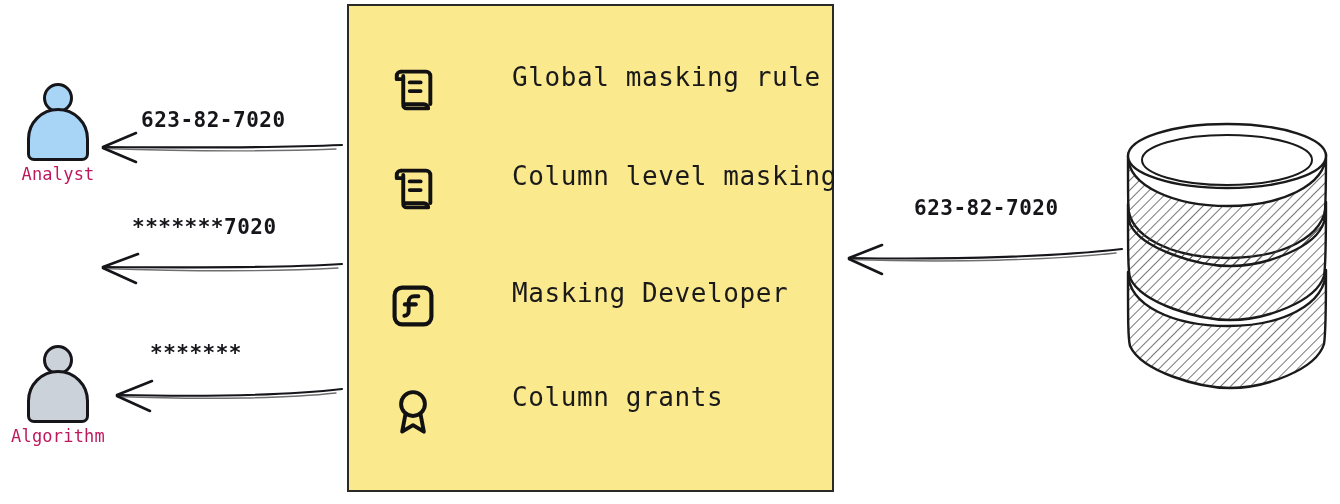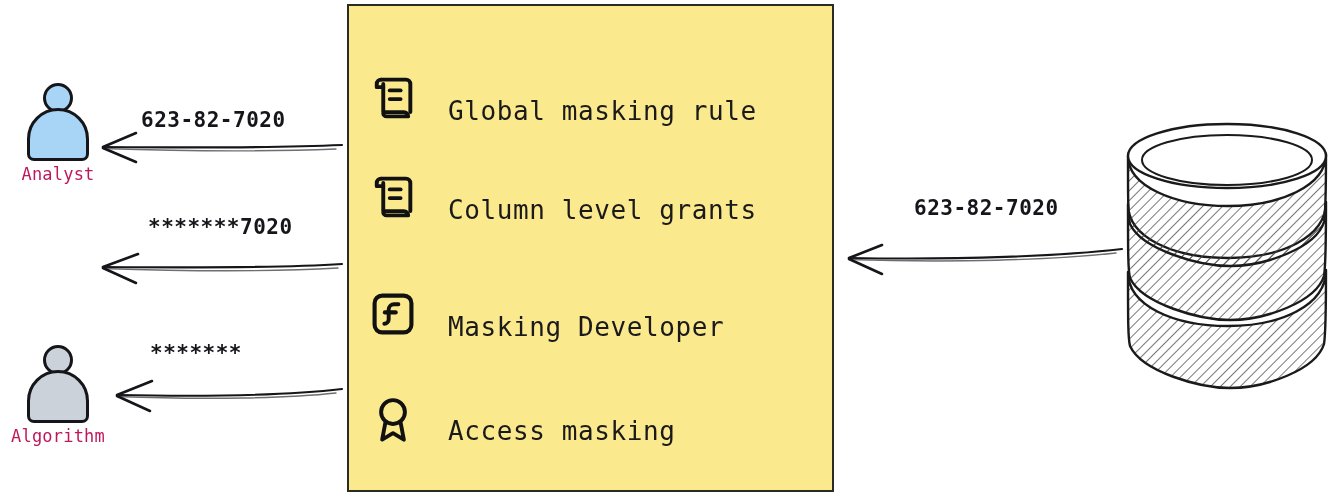--- a/index.html
+++ b/index.html
@@ -85,24 +85,25 @@
     left: 347px;
     top: 4px;
     width: 487px;
     height: 488px;
     background: #fbe98e;
     border: 2.5px solid #2b2b25;
     box-sizing: border-box;
   }
   .policy-row {
     position: absolute;
-    left: 16px;
+    left: 36px;
     display: flex;
-    align-items: flex-end;
+    align-items: flex-start;
     height: 64px;
+    gap: 44px;
   }
   .policy-icon {
     width: 56px;
     height: 56px;
     flex: 0 0 56px;
     display: flex;
     align-items: center;
     justify-content: center;
   }
   .policy-text {
@@ -156,21 +157,21 @@
   <div class="arrow-label" style="left:141px; top:108px;">623-82-7020</div>
 
   <div class="arrow-group" style="left:96px; top:248px; width:248px; height:40px;">
     <svg class="arrow-svg" width="248" height="40" viewBox="0 0 248 40">
       <path d="M246 16 C 200 19, 120 20, 8 19" fill="none" stroke="#15151a" stroke-width="2.1" stroke-linecap="round"></path>
       <path d="M242 20 C 190 23, 110 24, 7 20.5" fill="none" stroke="#6e6e6e" stroke-width="1.4" stroke-linecap="round"></path>
       <path d="M7 19 L 42 6" fill="none" stroke="#15151a" stroke-width="2.6" stroke-linecap="round"></path>
       <path d="M7 20 L 40 35" fill="none" stroke="#15151a" stroke-width="2.6" stroke-linecap="round"></path>
     </svg>
   </div>
-  <div class="arrow-label" style="left:148px; top:215px;">*******7020</div>
+  <div class="arrow-label" style="left:132px; top:215px;">*******7020</div>
 
   <div class="arrow-group" style="left:110px; top:375px; width:234px; height:42px;">
     <svg class="arrow-svg" width="234" height="42" viewBox="0 0 234 42">
       <path d="M232 14 C 190 19, 110 22, 8 20" fill="none" stroke="#15151a" stroke-width="2.1" stroke-linecap="round"></path>
       <path d="M226 18 C 180 23, 100 25, 7 21.5" fill="none" stroke="#6e6e6e" stroke-width="1.4" stroke-linecap="round"></path>
       <path d="M7 20 L 42 6" fill="none" stroke="#15151a" stroke-width="2.6" stroke-linecap="round"></path>
       <path d="M7 21 L 40 36" fill="none" stroke="#15151a" stroke-width="2.6" stroke-linecap="round"></path>
     </svg>
   </div>
   <div class="arrow-label" style="left:150px; top:341px;">*******</div>
@@ -193,42 +194,42 @@
     <div class="policy-row" style="top:155px;">
       <span class="policy-icon">
         <svg width="52" height="52" viewBox="0 0 48 48" fill="none" stroke="#111111" stroke-width="3.6" stroke-linecap="round" stroke-linejoin="round">
           <path d="M13 7 h23 a4 4 0 0 1 4 4 v26"></path>
           <path d="M13 7 a4 4 0 0 0 -4 4 v3 h6"></path>
           <path d="M15 11 v26 h19 a4 4 0 0 1 4 4 H18 a3 3 0 0 1 -3 -3"></path>
           <path d="M21 17 h10"></path>
           <path d="M21 25 h10"></path>
         </svg>
       </span>
-      <span class="policy-text">Column level grants</span>
+      <span class="policy-text">Column level masking</span>
     </div>
 
     <div class="policy-row" style="top:272px;">
       <span class="policy-icon">
         <svg width="52" height="52" viewBox="0 0 48 48" fill="none" stroke="#111111" stroke-width="3.8" stroke-linecap="round" stroke-linejoin="round">
           <rect x="7" y="7" width="34" height="34" rx="7"></rect>
           <path d="M29 15 h-4 a5 5 0 0 0 -5 5 v9 a4 4 0 0 1 -4 4" stroke-width="3.6"></path>
           <path d="M16.5 22.5 h10"></path>
         </svg>
       </span>
       <span class="policy-text">Masking Developer</span>
     </div>
 
     <div class="policy-row" style="top:376px;">
       <span class="policy-icon">
         <svg width="52" height="52" viewBox="0 0 48 48" fill="none" stroke="#111111" stroke-width="3.6" stroke-linecap="round" stroke-linejoin="round">
           <circle cx="24" cy="18.5" r="11"></circle>
           <path d="M17 28 L 14 44 l 10 -6 l 10 6 l -3 -16"></path>
         </svg>
       </span>
-      <span class="policy-text">Access masking</span>
+      <span class="policy-text">Column grants</span>
     </div>
 
   </div>
 
   <div class="arrow-group" style="left:842px; top:238px; width:282px; height:42px;">
     <svg class="arrow-svg" width="282" height="42" viewBox="0 0 282 42">
       <path d="M280 11 C 220 18, 120 22, 8 20" fill="none" stroke="#15151a" stroke-width="2.1" stroke-linecap="round"></path>
       <path d="M274 15 C 210 22, 110 25, 7 21.5" fill="none" stroke="#6e6e6e" stroke-width="1.4" stroke-linecap="round"></path>
       <path d="M7 20 L 40 7" fill="none" stroke="#15151a" stroke-width="2.6" stroke-linecap="round"></path>
       <path d="M7 21 L 40 36" fill="none" stroke="#15151a" stroke-width="2.6" stroke-linecap="round"></path>

